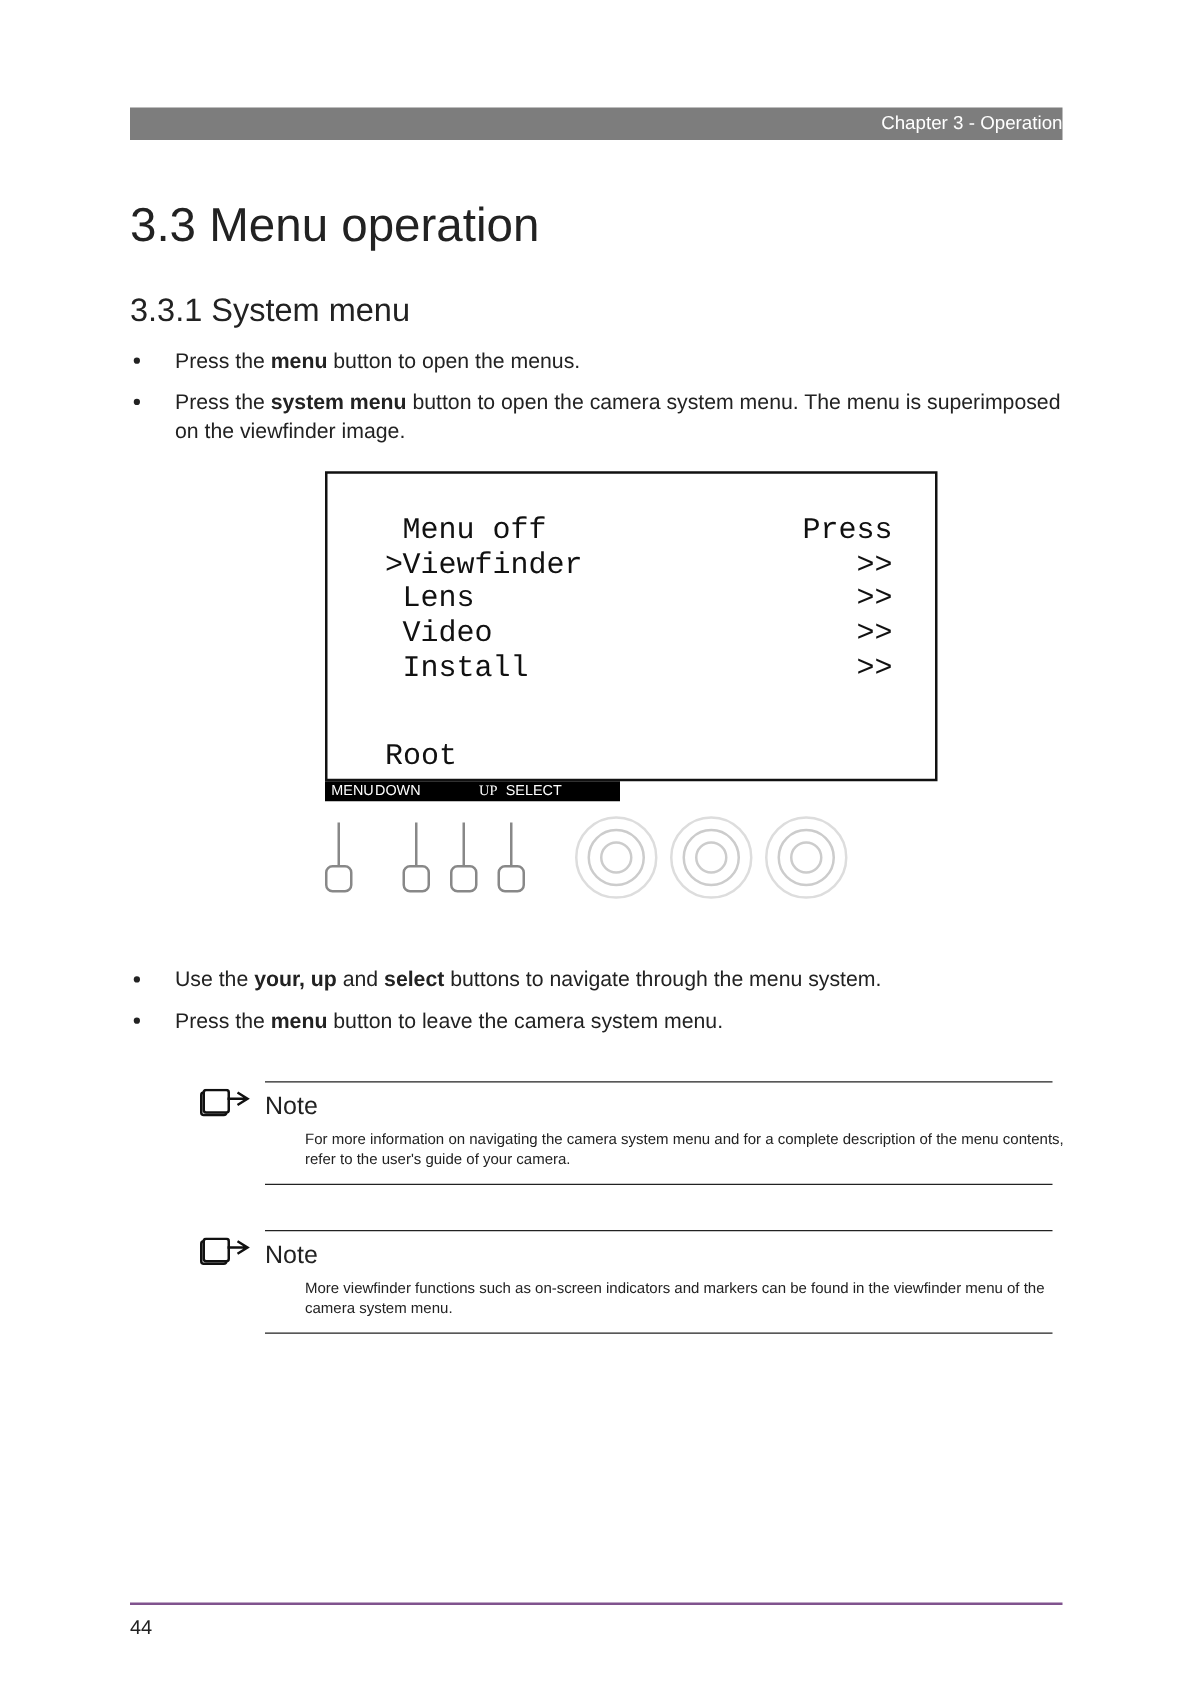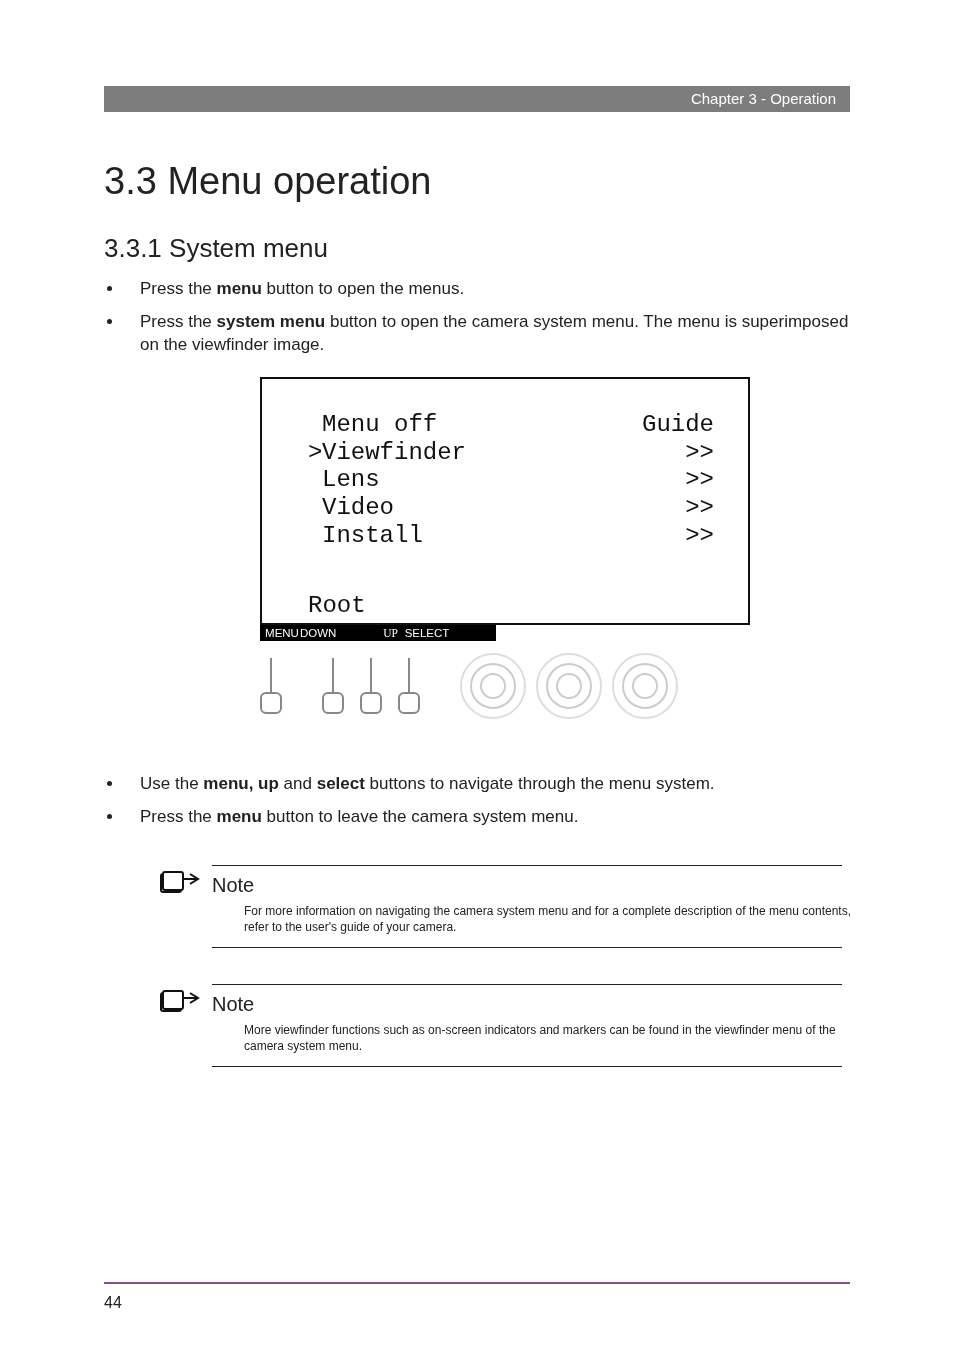--- a/index.html
+++ b/index.html
@@ -16,21 +16,20 @@
     padding: 86px 104px 40px 104px;
     position: relative;
   }
 
   
   .chapter-bar {
     background: #7d7d7d;
     color: #fff;
     height: 26px;
     line-height: 26px;
-    padding-right: 14px;
     text-align: right;
     font-size: 15px;
   }
 
   h1.section-title {
     font-weight: 400;
     font-size: 38px;
     margin: 48px 0 30px 0;
   }
   h2.subsection-title {
@@ -170,21 +169,21 @@
   </ul>
 
   <div class="screen-figure">
     <div class="screen-box">
       <div class="screen-rows">
         <div class="screen-row">
           <div class="screen-left">
               <span class="screen-prefix"></span>
               <span>Menu off</span>
             </div>
-          <div class="screen-right">Guide</div>
+          <div class="screen-right">Press</div>
         </div>
         <div class="screen-row">
           <div class="screen-left">
               <span class="screen-prefix">&gt;</span>
               <span>Viewfinder</span>
             </div>
           <div class="screen-right">&gt;&gt;</div>
         </div>
         <div class="screen-row">
           <div class="screen-left">
@@ -257,21 +256,21 @@
               <circle cx="35" cy="35" r="22" fill="none" stroke="#ccc" stroke-width="2"></circle>
               <circle cx="35" cy="35" r="12" fill="none" stroke="#ccc" stroke-width="2"></circle>
             </svg>
         </div>
       </div>
     </div>
   </div>
 
   <ul class="bullets body-indent" style="margin-top:42px;">
     <li>
-      <span>Use the </span><b>menu, up</b><span> and </span><b>select</b><span> buttons to navigate through the menu system.</span>
+      <span>Use the </span><b>your, up</b><span> and </span><b>select</b><span> buttons to navigate through the menu system.</span>
     </li>
     <li>
       <span>Press the </span><b>menu</b><span> button to leave the camera system menu.</span>
     </li>
   </ul>
 
   <div class="note-block">
     <div class="note-icon">
       <svg viewBox="0 0 40 24">
           <rect x="1" y="3" width="20" height="18" rx="2" fill="none" stroke="#111" stroke-width="2"></rect>

